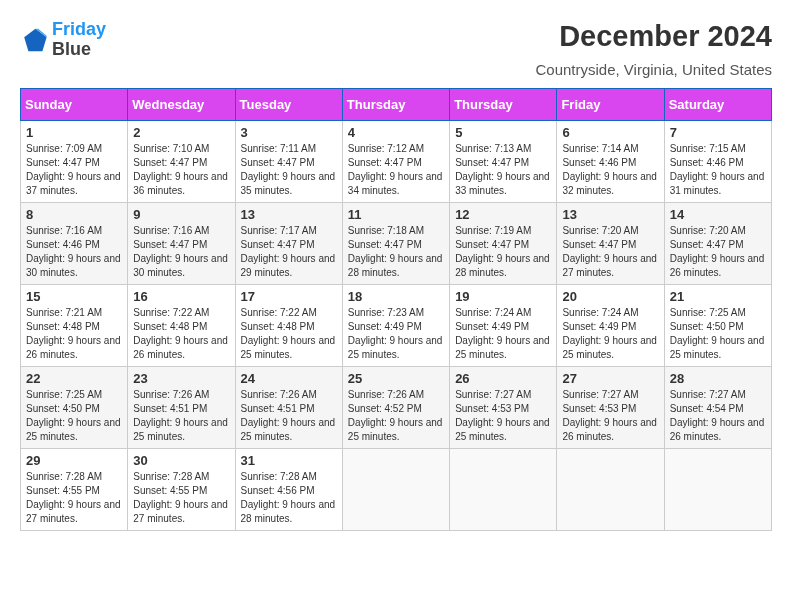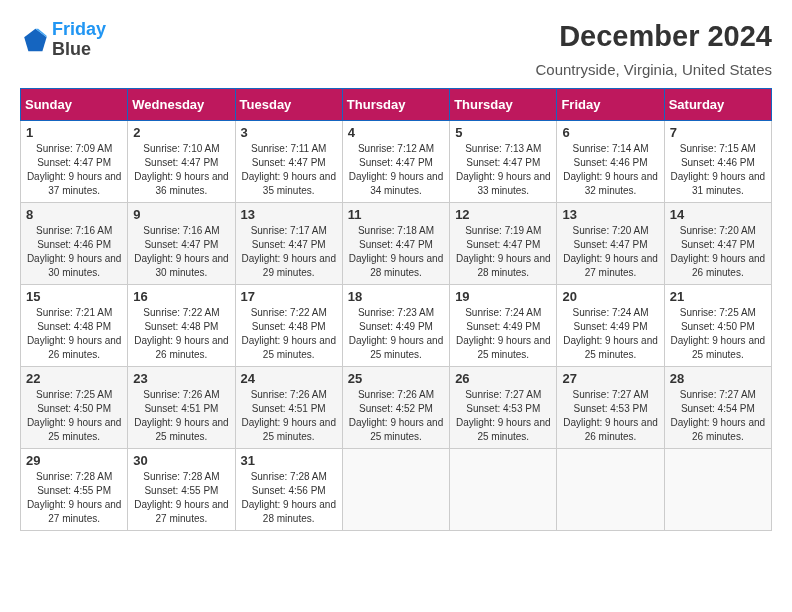--- a/index.html
+++ b/index.html
@@ -46,21 +46,21 @@
       font-size: 15px;
       color: #555;
       margin-top: 8px;
     }
     table {
       width: 100%;
       border-collapse: collapse;
       table-layout: fixed;
     }
     th {
-      background-color: #be185d;
+      background-color: #d946ef;
       color: #fff;
       padding: 8px 4px;
       font-size: 13px;
       font-weight: bold;
       text-align: left;
       border: 1px solid #1565C0;
     }
     td {
       border: 1px solid #ccc;
       vertical-align: top;
@@ -76,21 +76,20 @@
     .day-num {
       font-size: 13px;
       font-weight: bold;
       display: block;
       margin-bottom: 2px;
     }
     .day-info {
       font-size: 10px;
       line-height: 1.4;
       color: #333;
-      text-align: center;
     }
     tr:nth-child(even) td:not(.empty) {
       background: #f5f5f5;
     }
   </style>
 </head>
 <body>
 
 <div class="header">
   <div class="logo">

